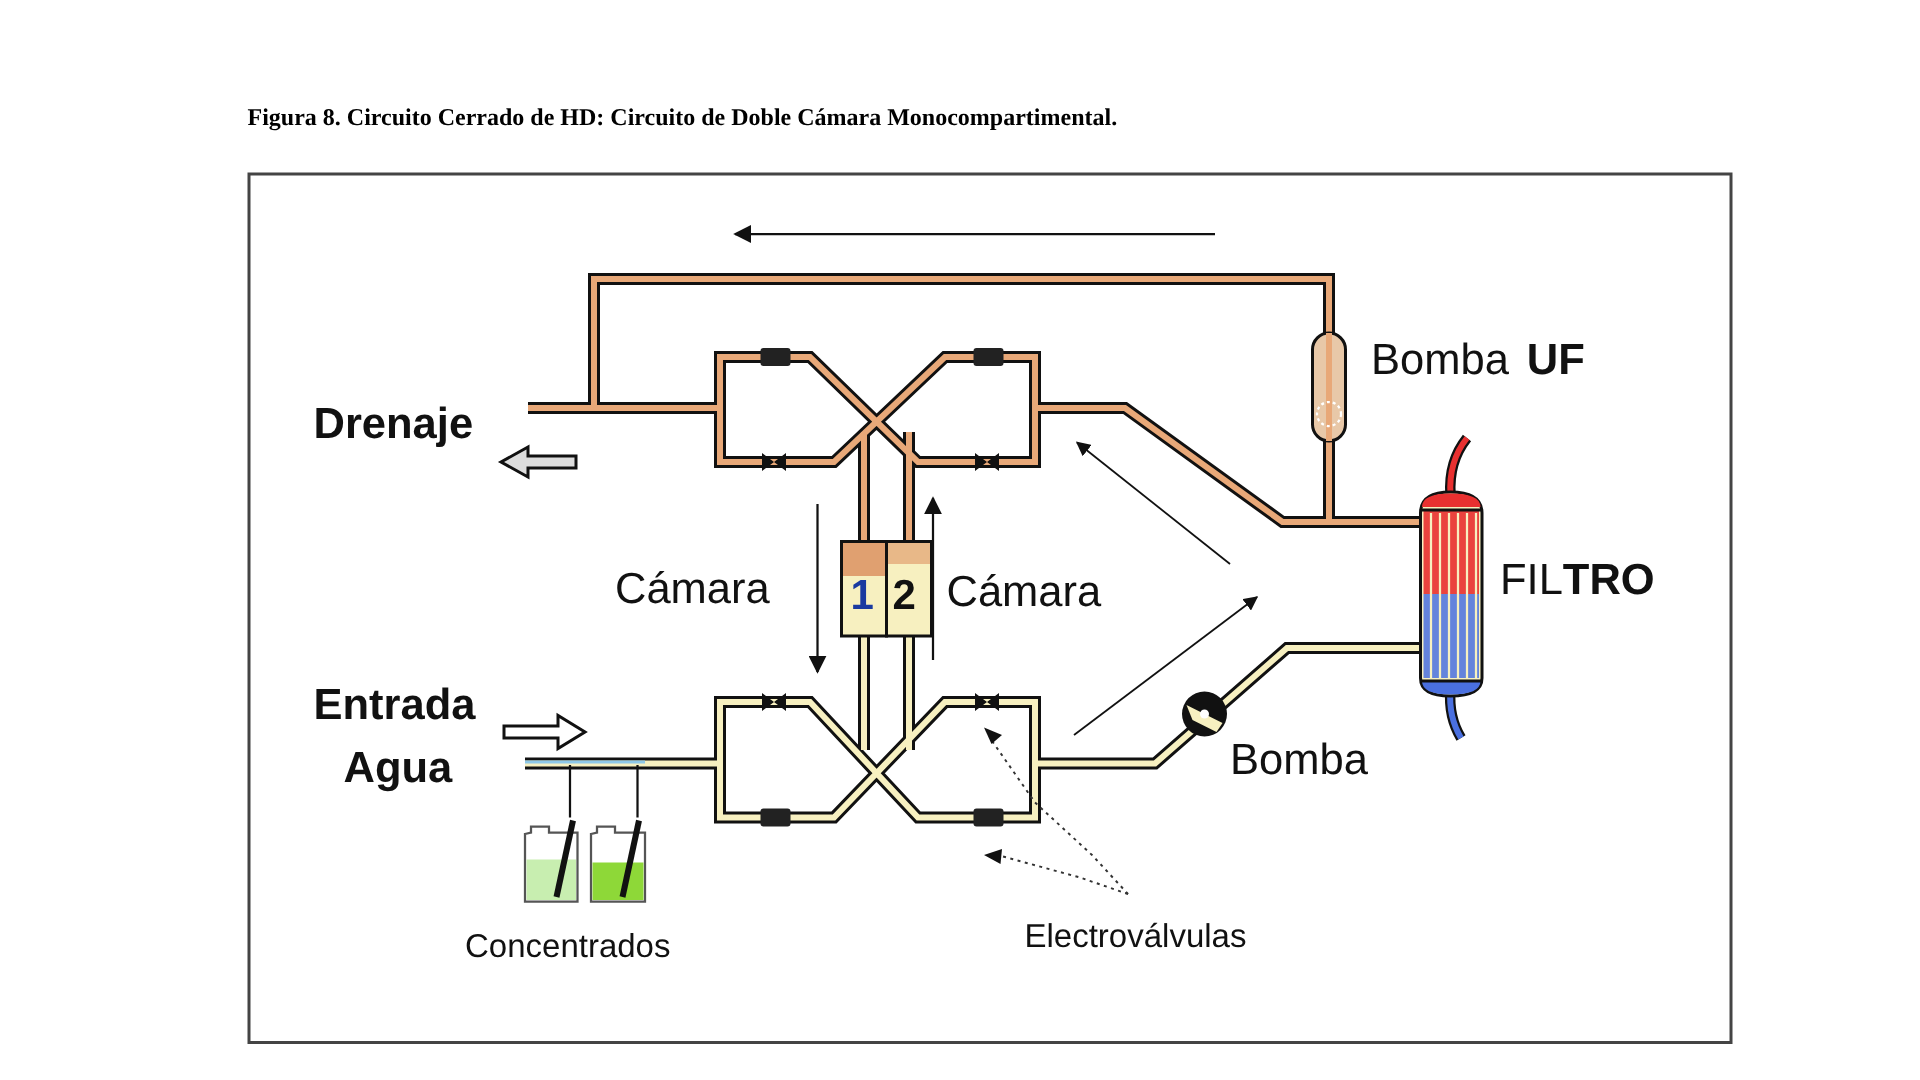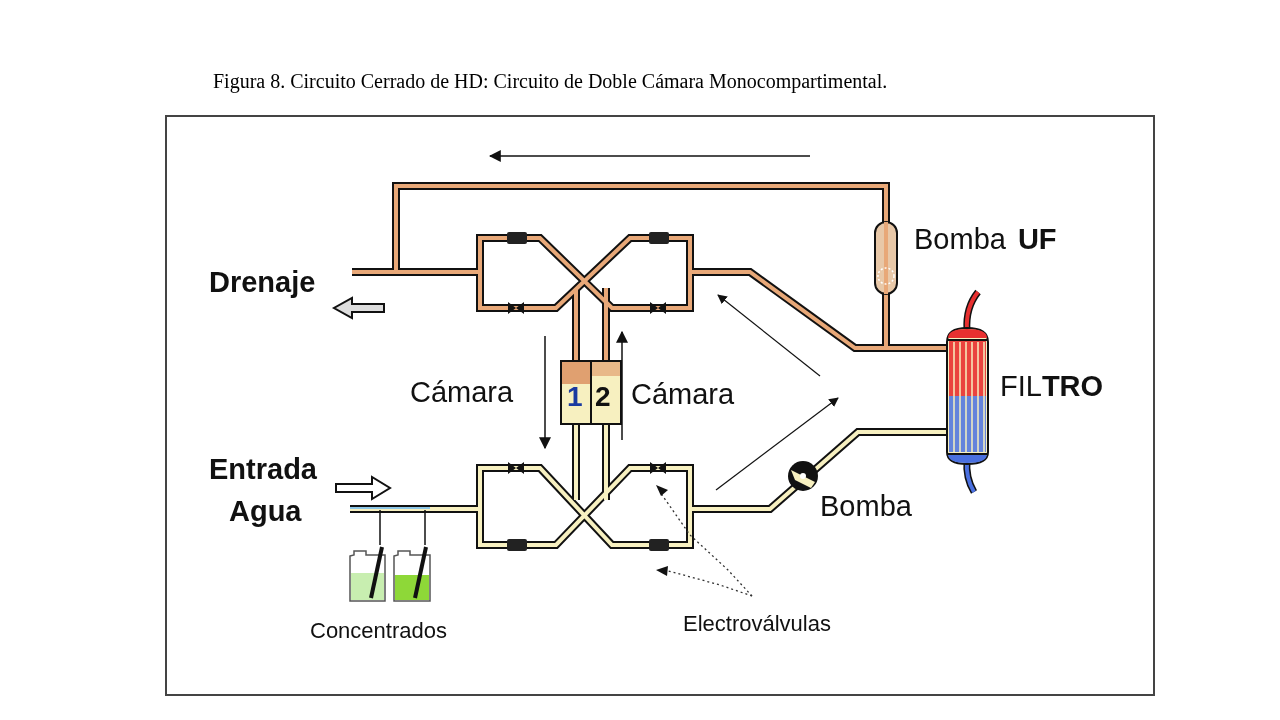--- a/index.html
+++ b/index.html
@@ -1,21 +1,20 @@
 <!DOCTYPE html>
 <html><head>
 <meta charset="utf-8">
 <style>
   html, body { margin:0; padding:0; background:#ffffff; }
   body { width:1280px; height:720px; position:relative; overflow:hidden; }
   .caption {
     position:absolute; left:165px; top:70px;
-    font-family:"Liberation Serif", serif; font-weight:normal; font-size:20px; color:#000;
+    font-family:"Liberation Serif", serif; font-weight:bold; font-size:16px; color:#000;
     white-space:nowrap;
-    margin-left:48px;
   }
   .frame {
     position:absolute; left:165px; top:115px; width:990px; height:581px;
     border:2px solid #444; box-sizing:border-box; background:#fff;
   }
   svg { position:absolute; left:0; top:0; }
   .lbl { font-family:"Liberation Sans", sans-serif; fill:#111; }
   .lbl-big { font-size:29px; }
   .lbl-bold { font-weight:bold; font-size:29px; }
   .lbl-small { font-size:22px; }

